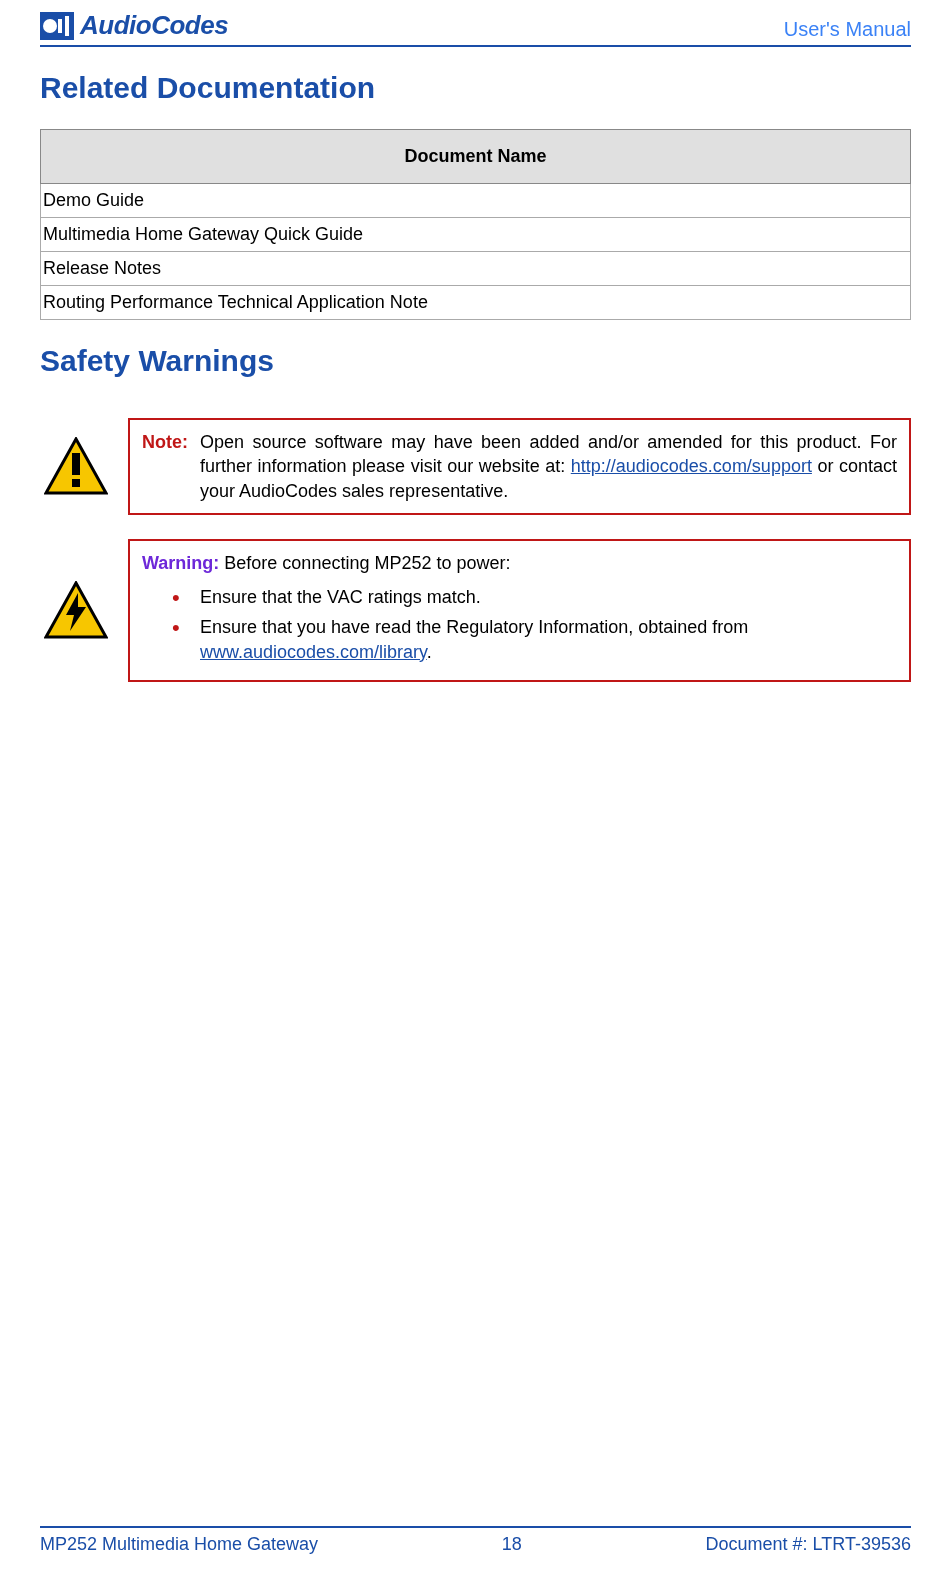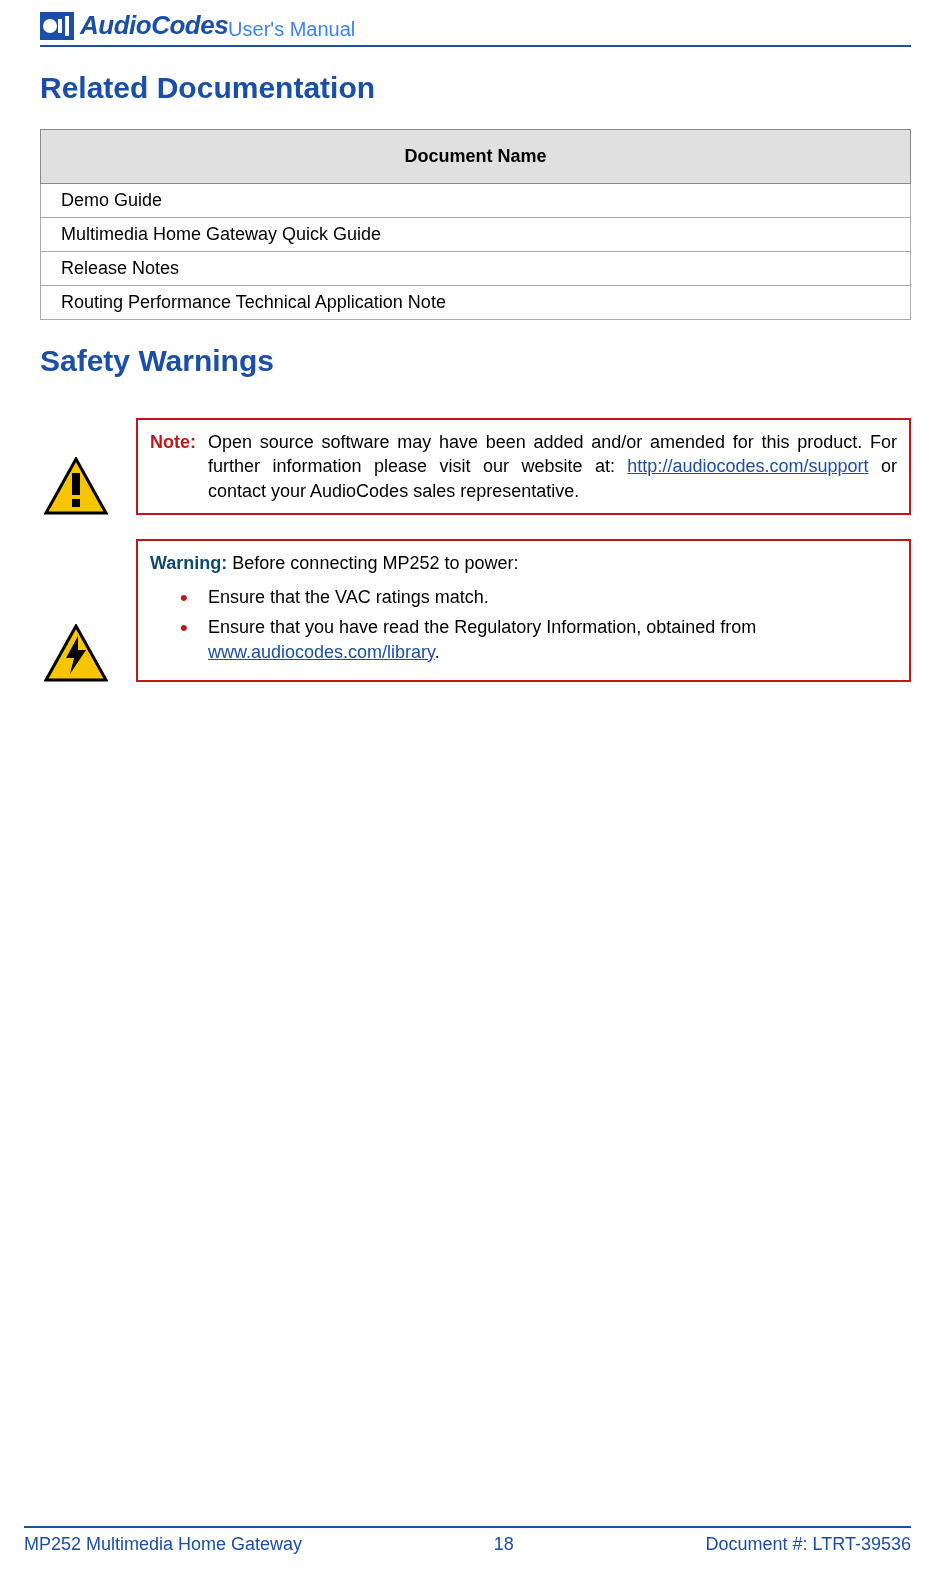--- a/index.html
+++ b/index.html
@@ -9,20 +9,21 @@
     height: 1575px;
     position: relative;
     background: #fff;
     color: #000;
   }
   .page {
     padding: 10px 40px 0 40px;
   }
   .header-row {
     display: flex;
+    justify-content: space-between;
     align-items: flex-end;
     border-bottom: 2px solid #1a4ea8;
     padding-bottom: 4px;
   }
   .logo {
     display: flex;
     align-items: center;
     gap: 6px;
   }
   .logo-mark {
@@ -55,65 +56,65 @@
   }
   table.doc-table th {
     background: #e0e0e0;
     text-align: center;
     padding: 16px 8px;
     border: 1px solid #888;
     font-weight: bold;
   }
   table.doc-table td {
     border: 1px solid #aaa;
-    padding: 6px 20px;
+    padding: 6px 2px;
   }
   .callout-row {
     display: flex;
-    align-items: flex-end;
-    gap: 24px;
+    align-items: center;
+    gap: 16px;
     margin-top: 40px;
   }
   .callout-row + .callout-row { margin-top: 24px; }
   .icon-cell {
     width: 72px;
     flex: 0 0 72px;
     display: flex;
     justify-content: center;
   }
   .callout-box {
     flex: 1;
     border: 2px solid #c01717;
     padding: 10px 12px;
     font-size: 18px;
     line-height: 1.35;
   }
   .note-label { color: #c01717; font-weight: bold; padding-right: 12px; }
-  .warning-label { color: #0c4a6e; font-weight: bold; }
+  .warning-label { color: #6d28d9; font-weight: bold; }
   .note-body { text-align: justify; }
   .link { color: #1a4ea8; text-decoration: underline; }
   ul.warn-list {
     list-style: none;
     margin: 10px 0 0 30px;
   }
   ul.warn-list li {
     position: relative;
     padding-left: 28px;
     margin-bottom: 6px;
   }
   ul.warn-list li::before {
     content: "•";
     color: #c01717;
     font-size: 22px;
     position: absolute;
     left: 0; top: -2px;
   }
   .footer {
     position: absolute;
-    left: 24px; right: 40px;
+    left: 40px; right: 40px;
     bottom: 20px;
     border-top: 2px solid #1a4ea8;
     padding-top: 6px;
     display: flex;
     justify-content: space-between;
     color: #1a4ea8;
     font-size: 18px;
   }
   .note-flex { display: flex; }
 </style>

